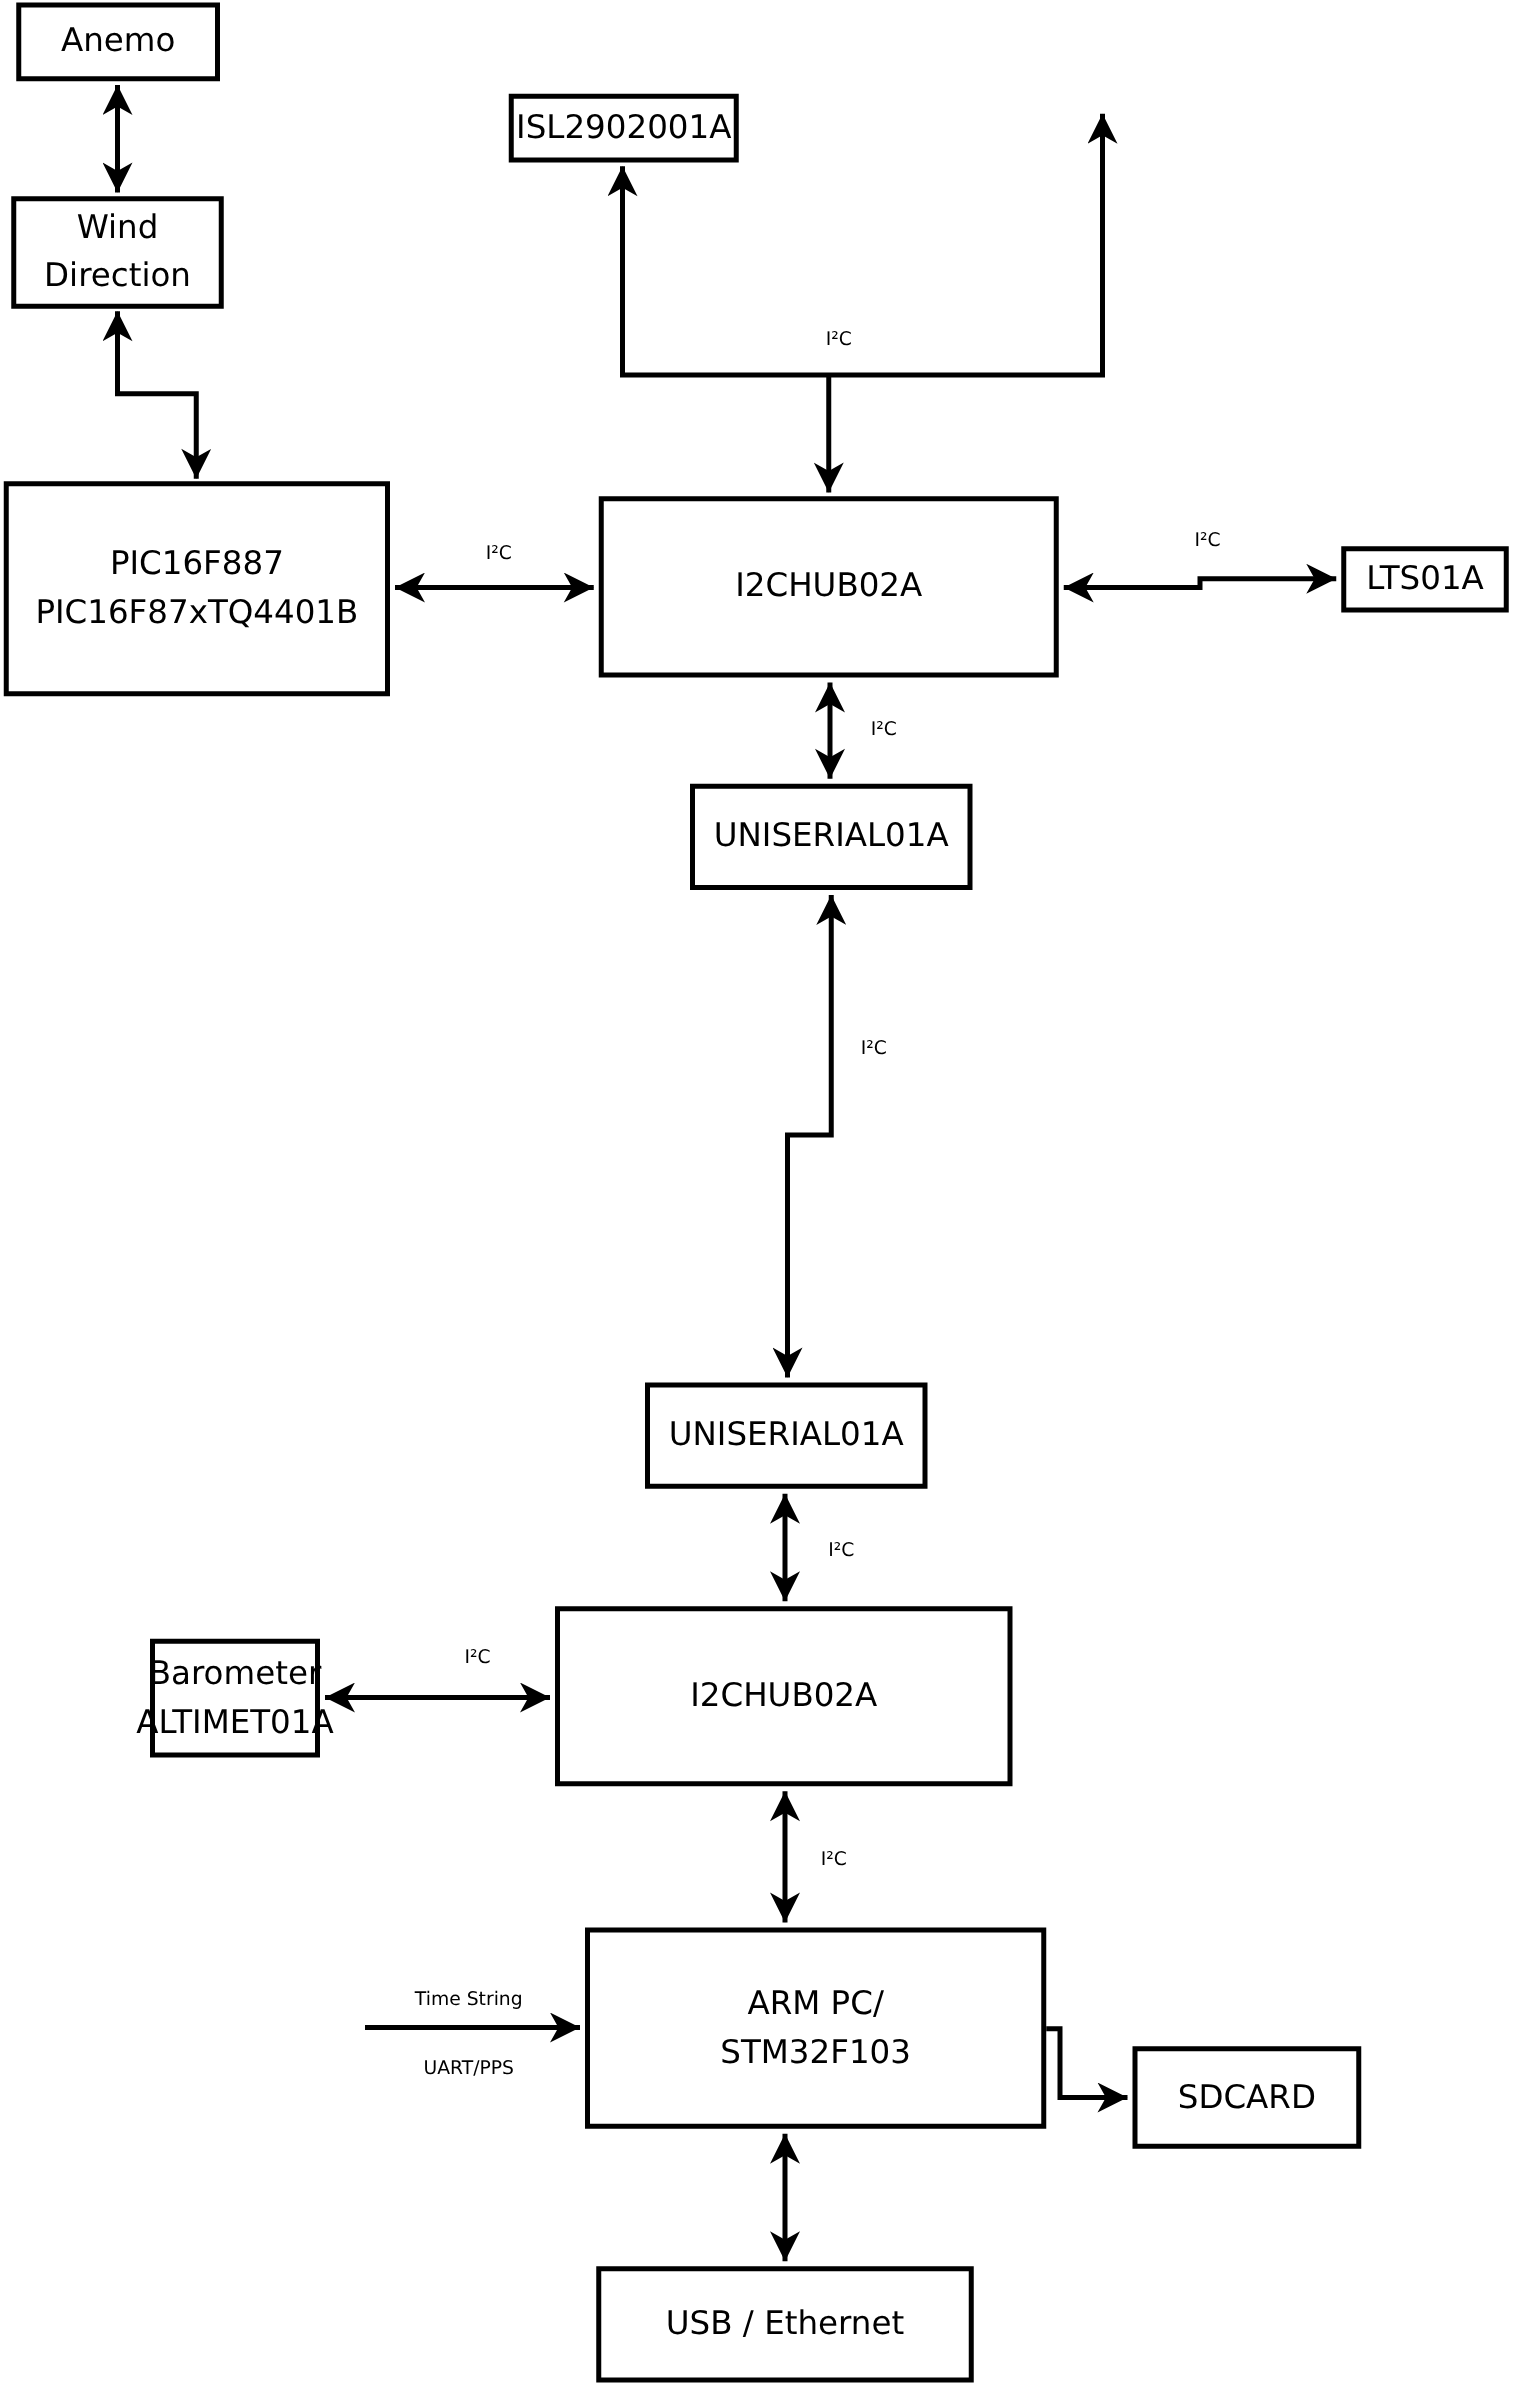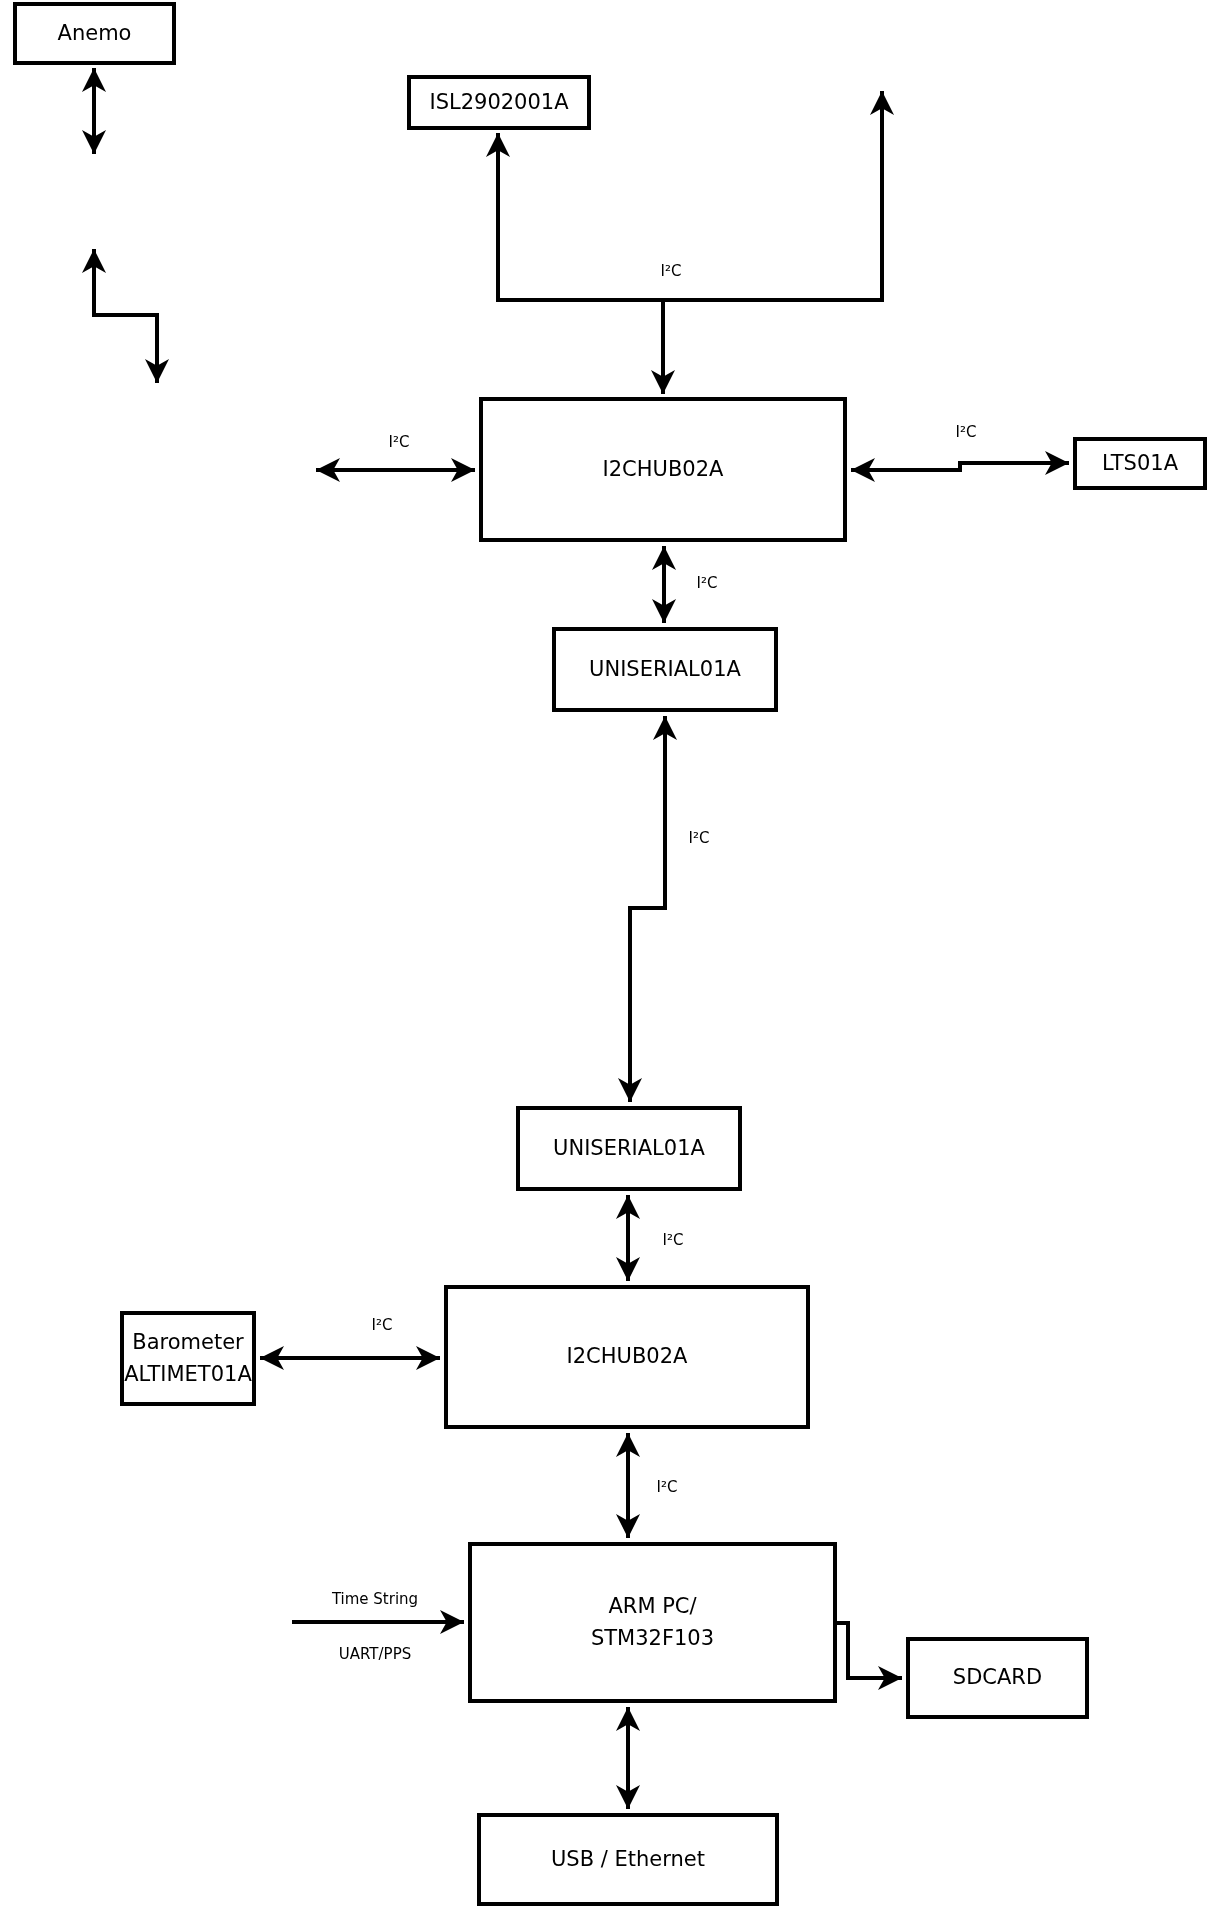--- a/index.html
+++ b/index.html
@@ -23,21 +23,21 @@
   .node {
     position: absolute;
     box-sizing: border-box;
     background: #ffffff;
     border: 4px solid #000000;
     display: flex;
     flex-direction: column;
     align-items: center;
     justify-content: center;
     text-align: center;
-    font-size: 21px;
+    font-size: 26px;
     line-height: 1.5;
     color: #000000;
     white-space: nowrap;
   }
   .edge-label {
     position: absolute;
     transform: translate(-50%, -50%);
     font-size: 15px;
     color: #000000;
     white-space: nowrap;
@@ -74,21 +74,29 @@
     <path class="conn" d="M628,1433 L628,1538" marker-start="url(#ah)" marker-end="url(#ah)"></path>
     <path class="conn" d="M292,1622 L464,1622" marker-end="url(#ah)"></path>
     <path class="conn" d="M793,1623 L848,1623 L848,1678 L902,1678" marker-start="url(#ah)" marker-end="url(#ah)"></path>
     <path class="conn" d="M628,1707 L628,1809" marker-start="url(#ah)" marker-end="url(#ah)"></path>
   </svg>
 
   <div class="node" style="left:13px; top:2px; width:163px; height:63px;">
     <span>Anemo</span>
   </div>
 
+  <div class="node" style="left:9px; top:157px; width:170px; height:90px;">
+    <span>Wind</span>
+    <span>Direction</span>
+  </div>
 
+  <div class="node" style="left:3px; top:385px; width:309px; height:172px;">
+    <span>PIC16F887</span>
+    <span>PIC16F87xTQ4401B</span>
+  </div>
 
   <div class="node" style="left:407px; top:75px; width:184px; height:55px;">
     <span>ISL2902001A</span>
   </div>
 
 
   <div class="node" style="left:479px; top:397px; width:368px; height:145px;">
     <span>I2CHUB02A</span>
   </div>
 

